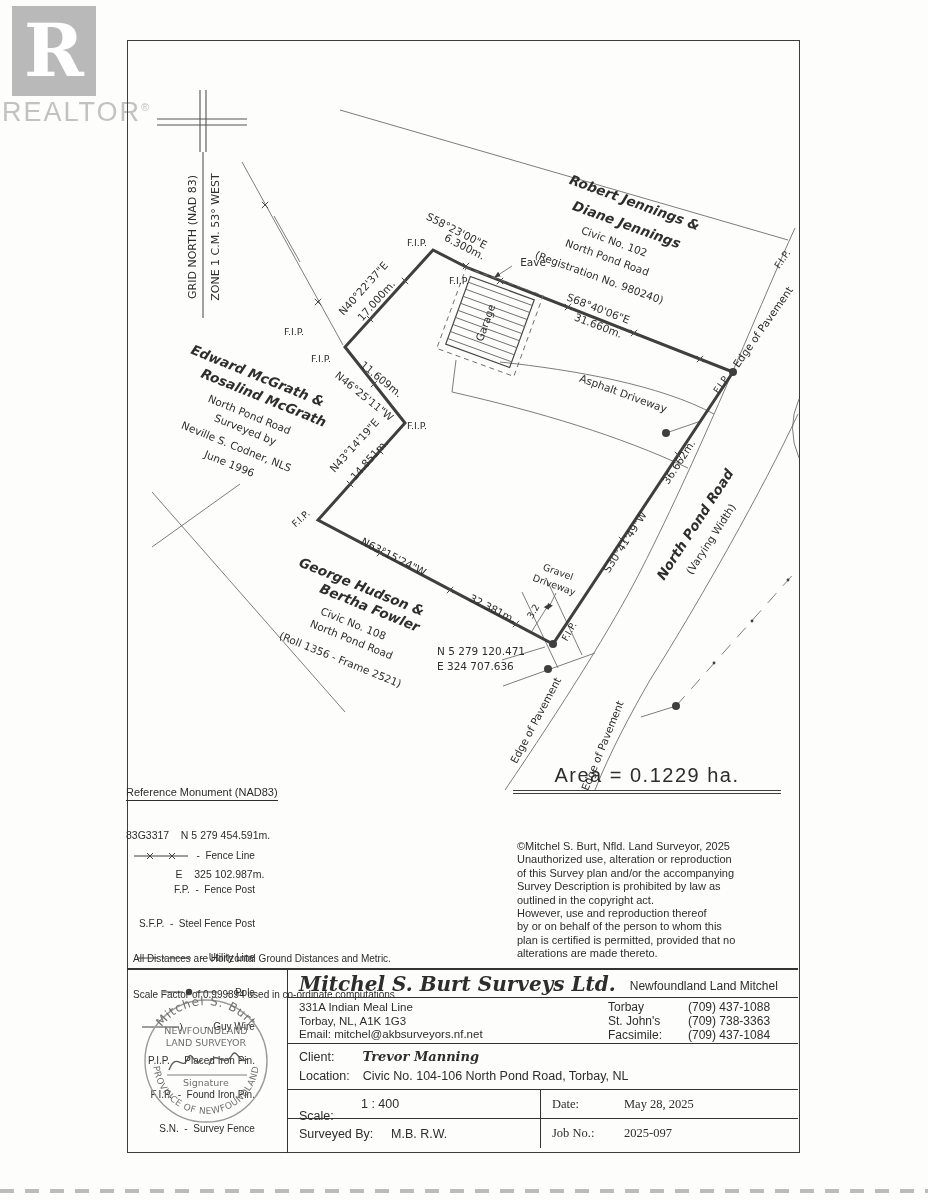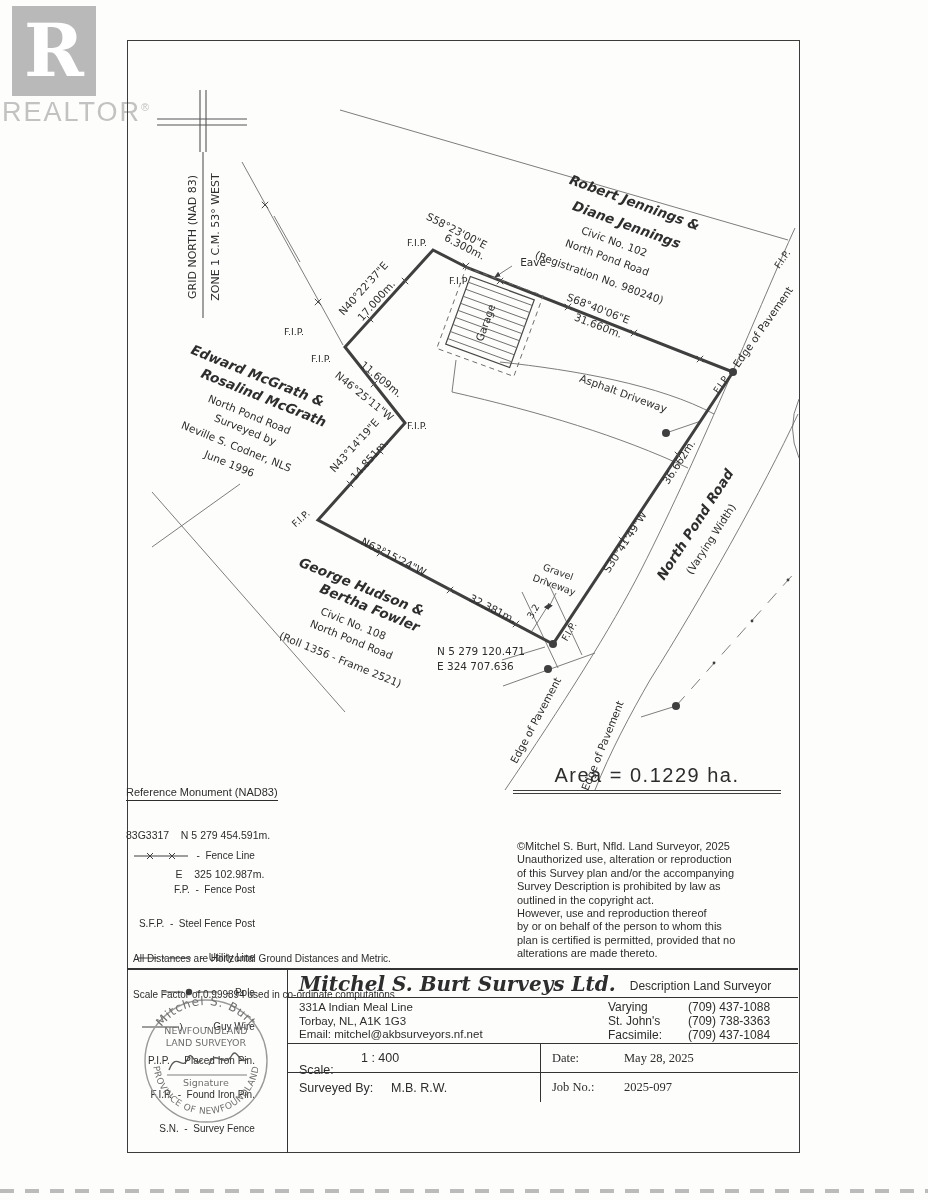--- a/index.html
+++ b/index.html
@@ -329,32 +329,40 @@
       </g>
       <text class="sealtxt" x="79" y="116" text-anchor="middle" font-size="9.5">Signature</text>
       <text class="sealtxt" font-size="9" letter-spacing="0.5">
         <textPath href="#sealBot" startOffset="50%" text-anchor="middle">PROVINCE OF NEWFOUNDLAND</textPath>
       </text>
     </svg>
   </div>
   <div class="tb-right">
     <div class="tb-r1">
       <span class="company">Mitchel S. Burt Surveys Ltd.</span>
-      <span class="subtitle">Description Land Surveyor</span>
+      <span class="subtitle">Newfoundland Land Mitchel</span>
     </div>
     <div class="tb-r2">
       <div class="addr">
         <div>331A Indian Meal Line</div>
         <div>Torbay, NL, A1K 1G3</div>
         <div>Email: mitchel@akbsurveyors.nf.net</div>
       </div>
       <div class="phones">
-        <div><span class="phl">Varying</span><span>(709) 437-1088</span></div>
+        <div><span class="phl">Torbay</span><span>(709) 437-1088</span></div>
         <div><span class="phl">St. John's</span><span>(709) 738-3363</span></div>
         <div><span class="phl">Facsimile:</span><span>(709) 437-1084</span></div>
+      </div>
+    </div>
+    <div class="tb-r3">
+      <div class="r3l1">
+        <span>Client:</span><span class="clientval">Trevor Manning</span>
+      </div>
+      <div class="r3l2">
+        <span>Location:</span><span class="locval">Civic No. 104-106 North Pond Road, Torbay, NL</span>
       </div>
     </div>
     <div class="tb-r4">
       <div class="cell-l">
         <span class="lab62">Scale:</span>
         <span>1 : 400</span>
       </div>
       <div class="cell-r">
         <span class="lab72">Date:</span>
         <span>May 28, 2025</span>

